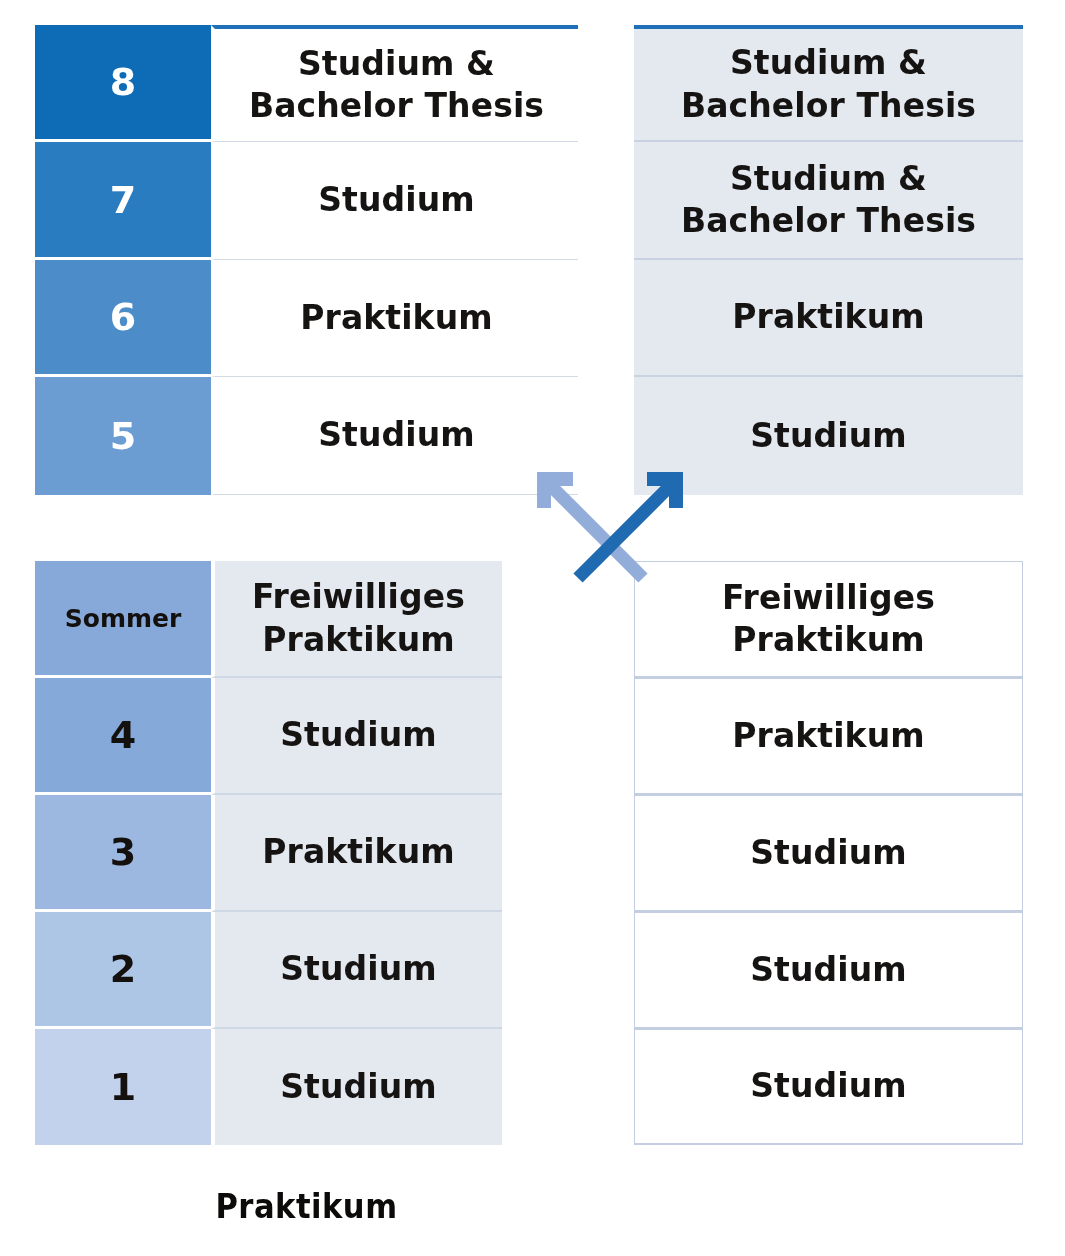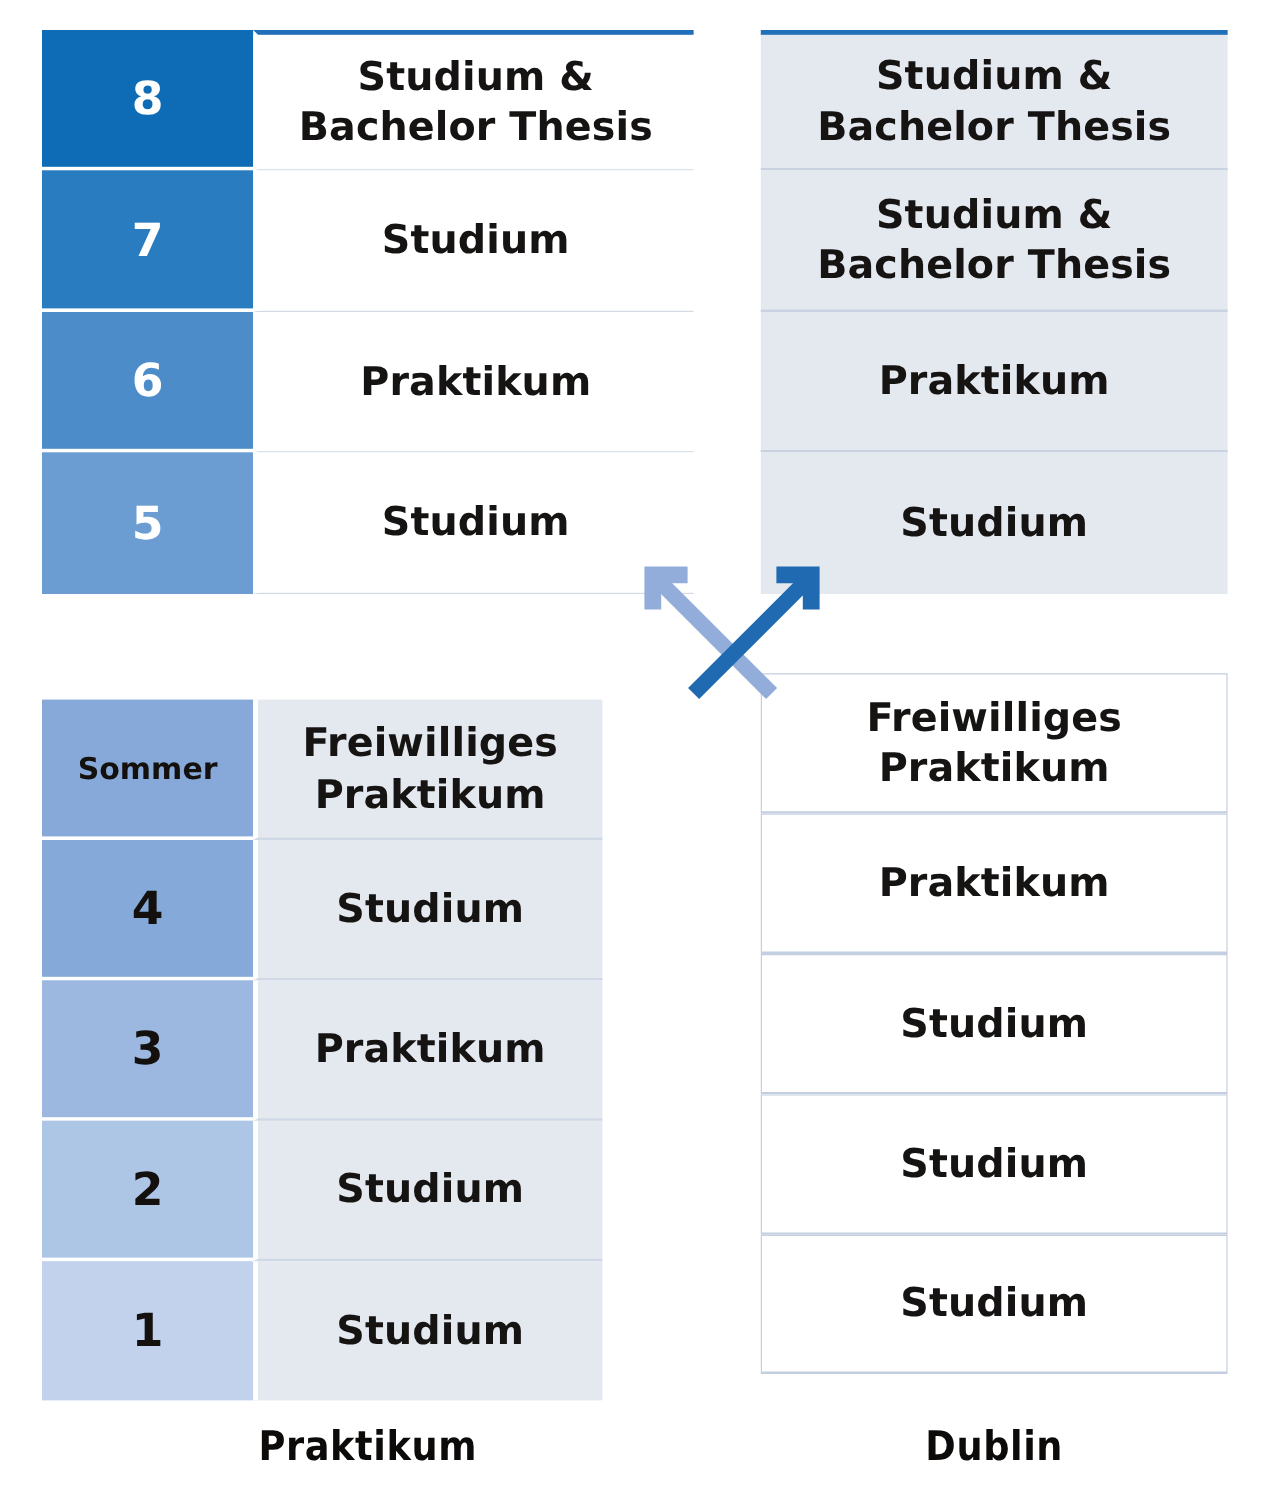--- a/index.html
+++ b/index.html
@@ -82,21 +82,21 @@
   #tbl-tr { left: 634px; top: 25px; width: 389px; height: 470px; }
   #tbl-tr .row { width: 100%; }
   #tbl-tr .txtcell {
     background: #e4e8ef;
     border-bottom: 2px solid #c9d2e0;
   }
   #tbl-tr .row:first-child .txtcell { border-top: 4px solid #1f70b8; }
   #tbl-tr .row:last-child  .txtcell { border-bottom: none; }
 
   
-  #tbl-bl { left: 35px; top: 561px; width: 467px; height: 584px; margin-top: 22px; }
+  #tbl-bl { left: 35px; top: 561px; width: 467px; height: 584px; }
   #tbl-bl .row { width: 100%; }
   #tbl-bl .txtcell {
     background: #e4e8ef;
     border-bottom: 2px solid #cfd8e5;
     border-left: 4px solid #ffffff;
   }
   #tbl-bl .row:last-child .txtcell { border-bottom: none; }
   #tbl-bl .row:last-child .numcell { border-bottom: none; }
 
   
@@ -220,15 +220,14 @@
       </g>
 
       <g>
         <path d="M 68 128 L 165 31" stroke="#1f6ab0" stroke-width="13" fill="none" stroke-linecap="butt"></path>
         <path d="M 173 22 L 173 58 L 159 58 L 159 36 L 137 36 L 137 22 Z" fill="#1f6ab0"></path>
       </g>
     </svg>
   </div>
 
   <div class="footlabel" id="lbl-reutlingen">Praktikum</div>
-  <div class="footlabel" id="lbl-dublin">Dublin</div>
 
 </div>
 
 </body></html>

